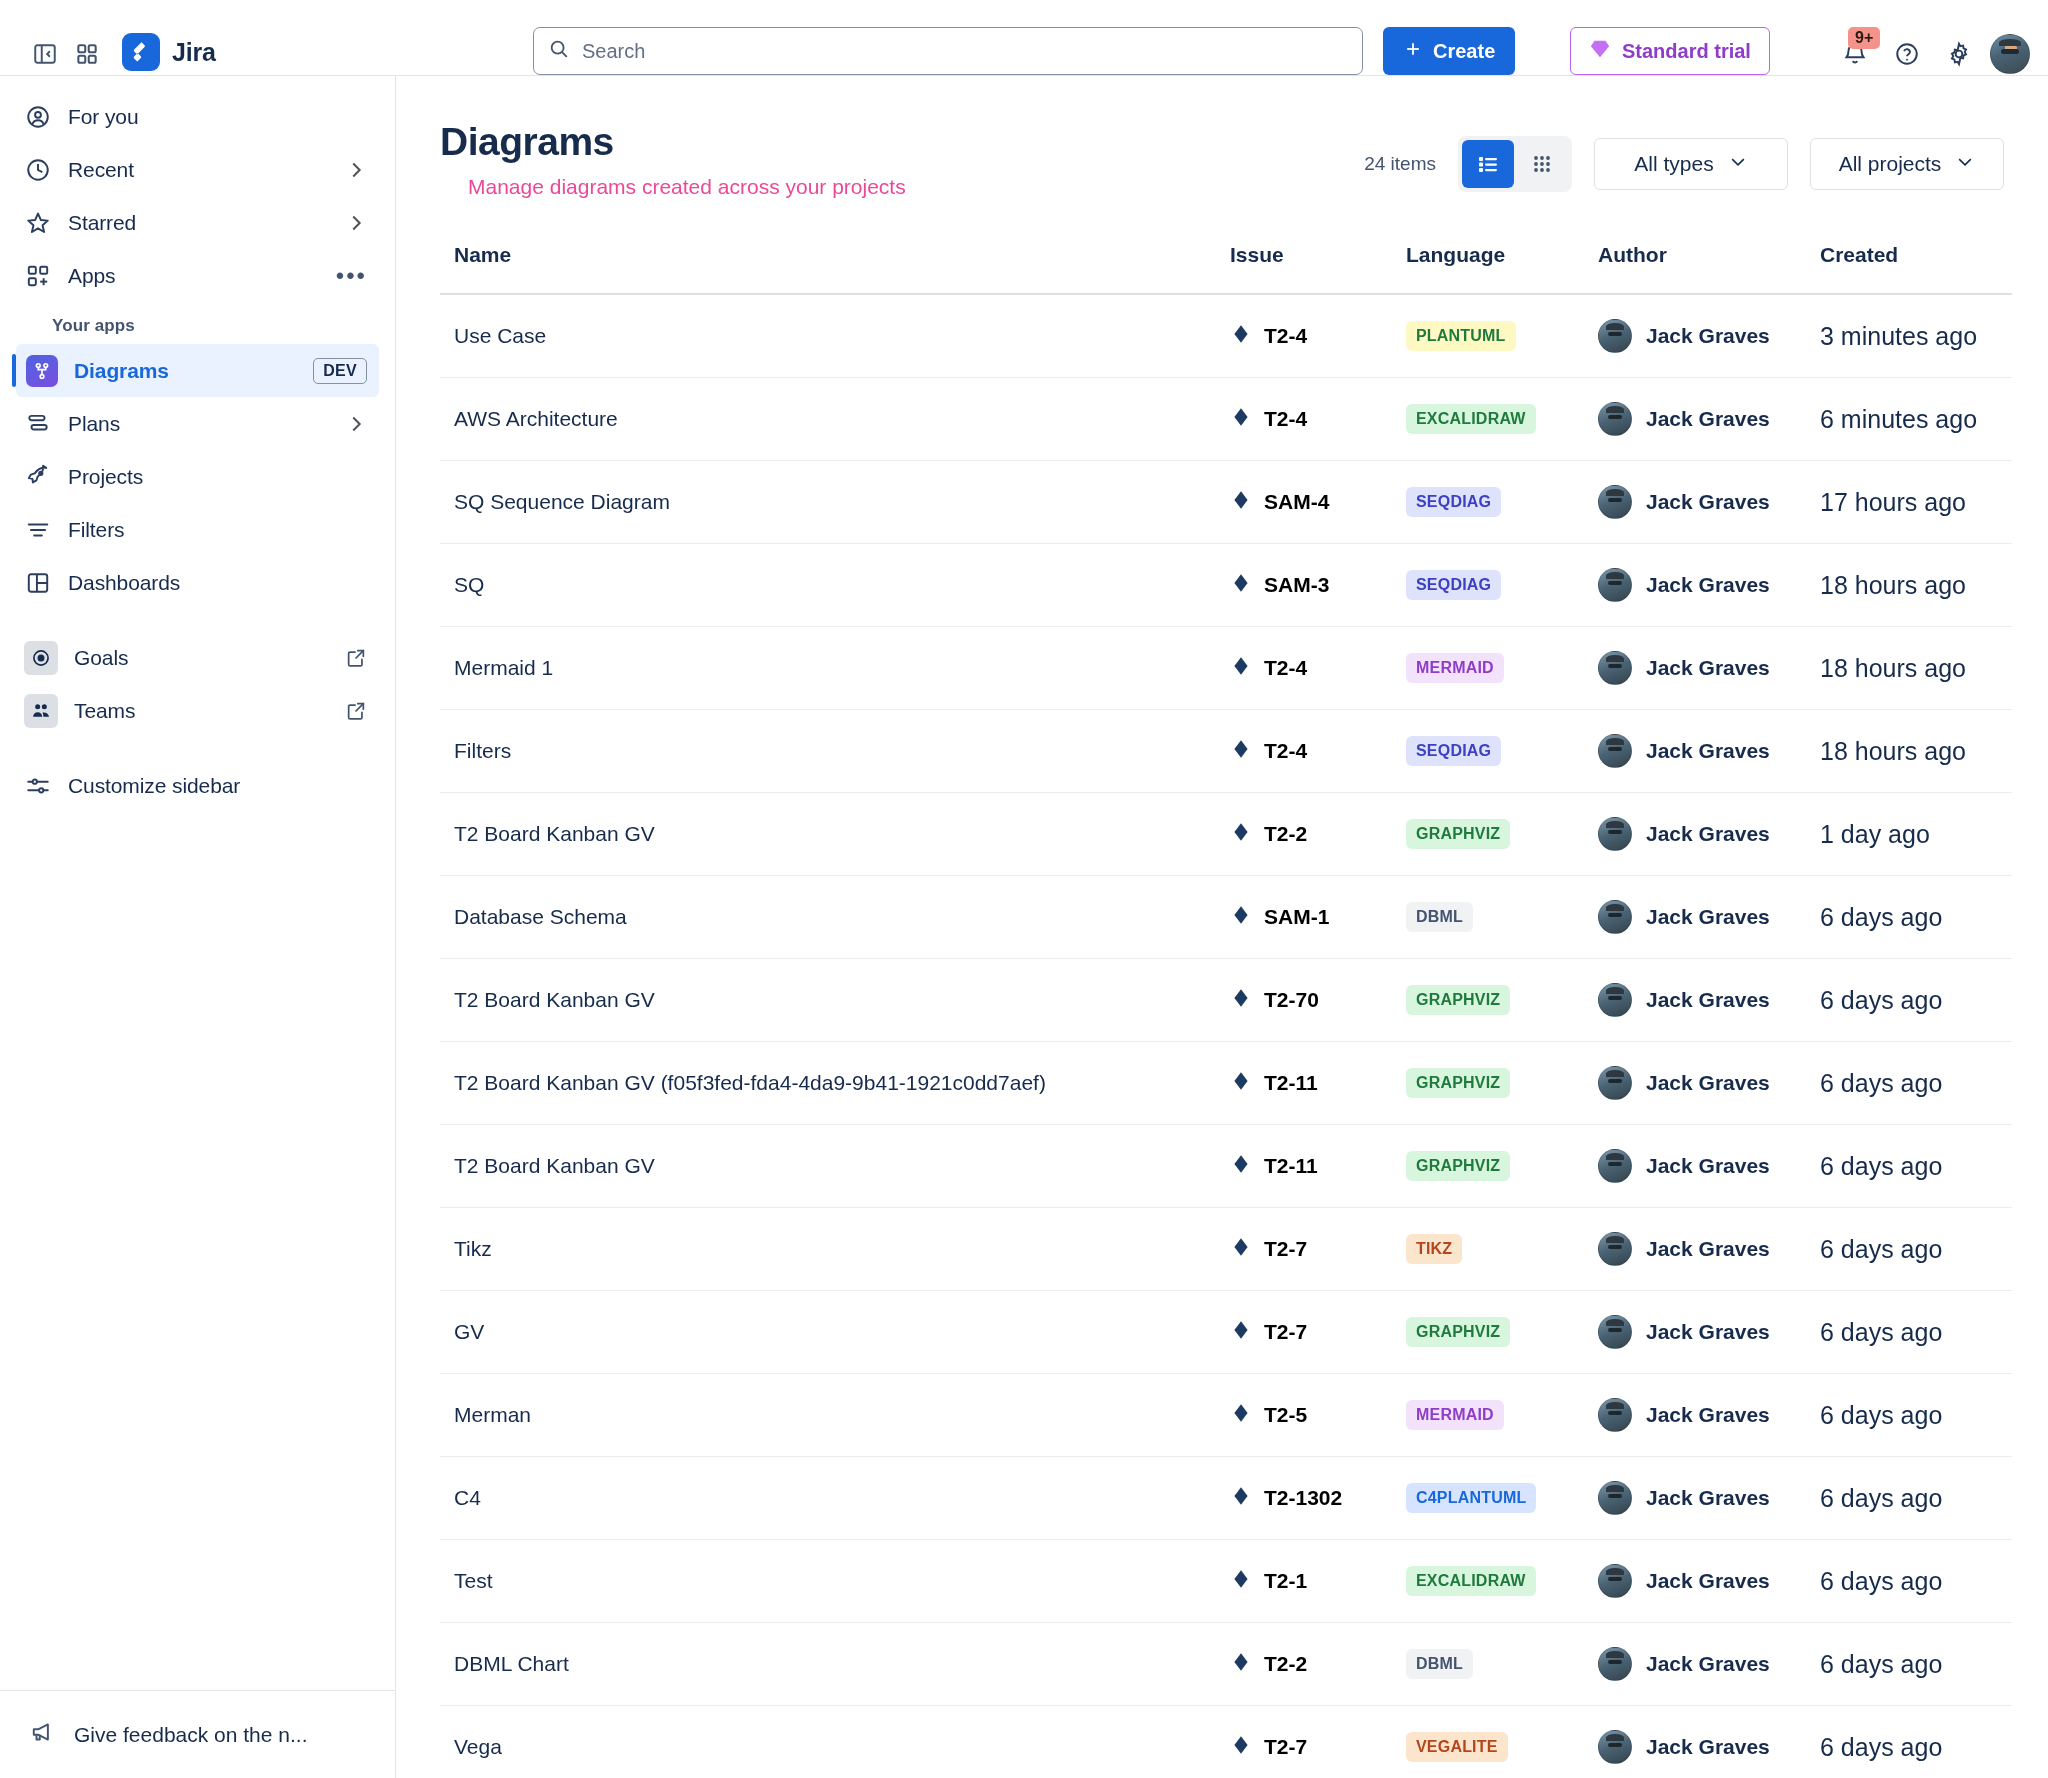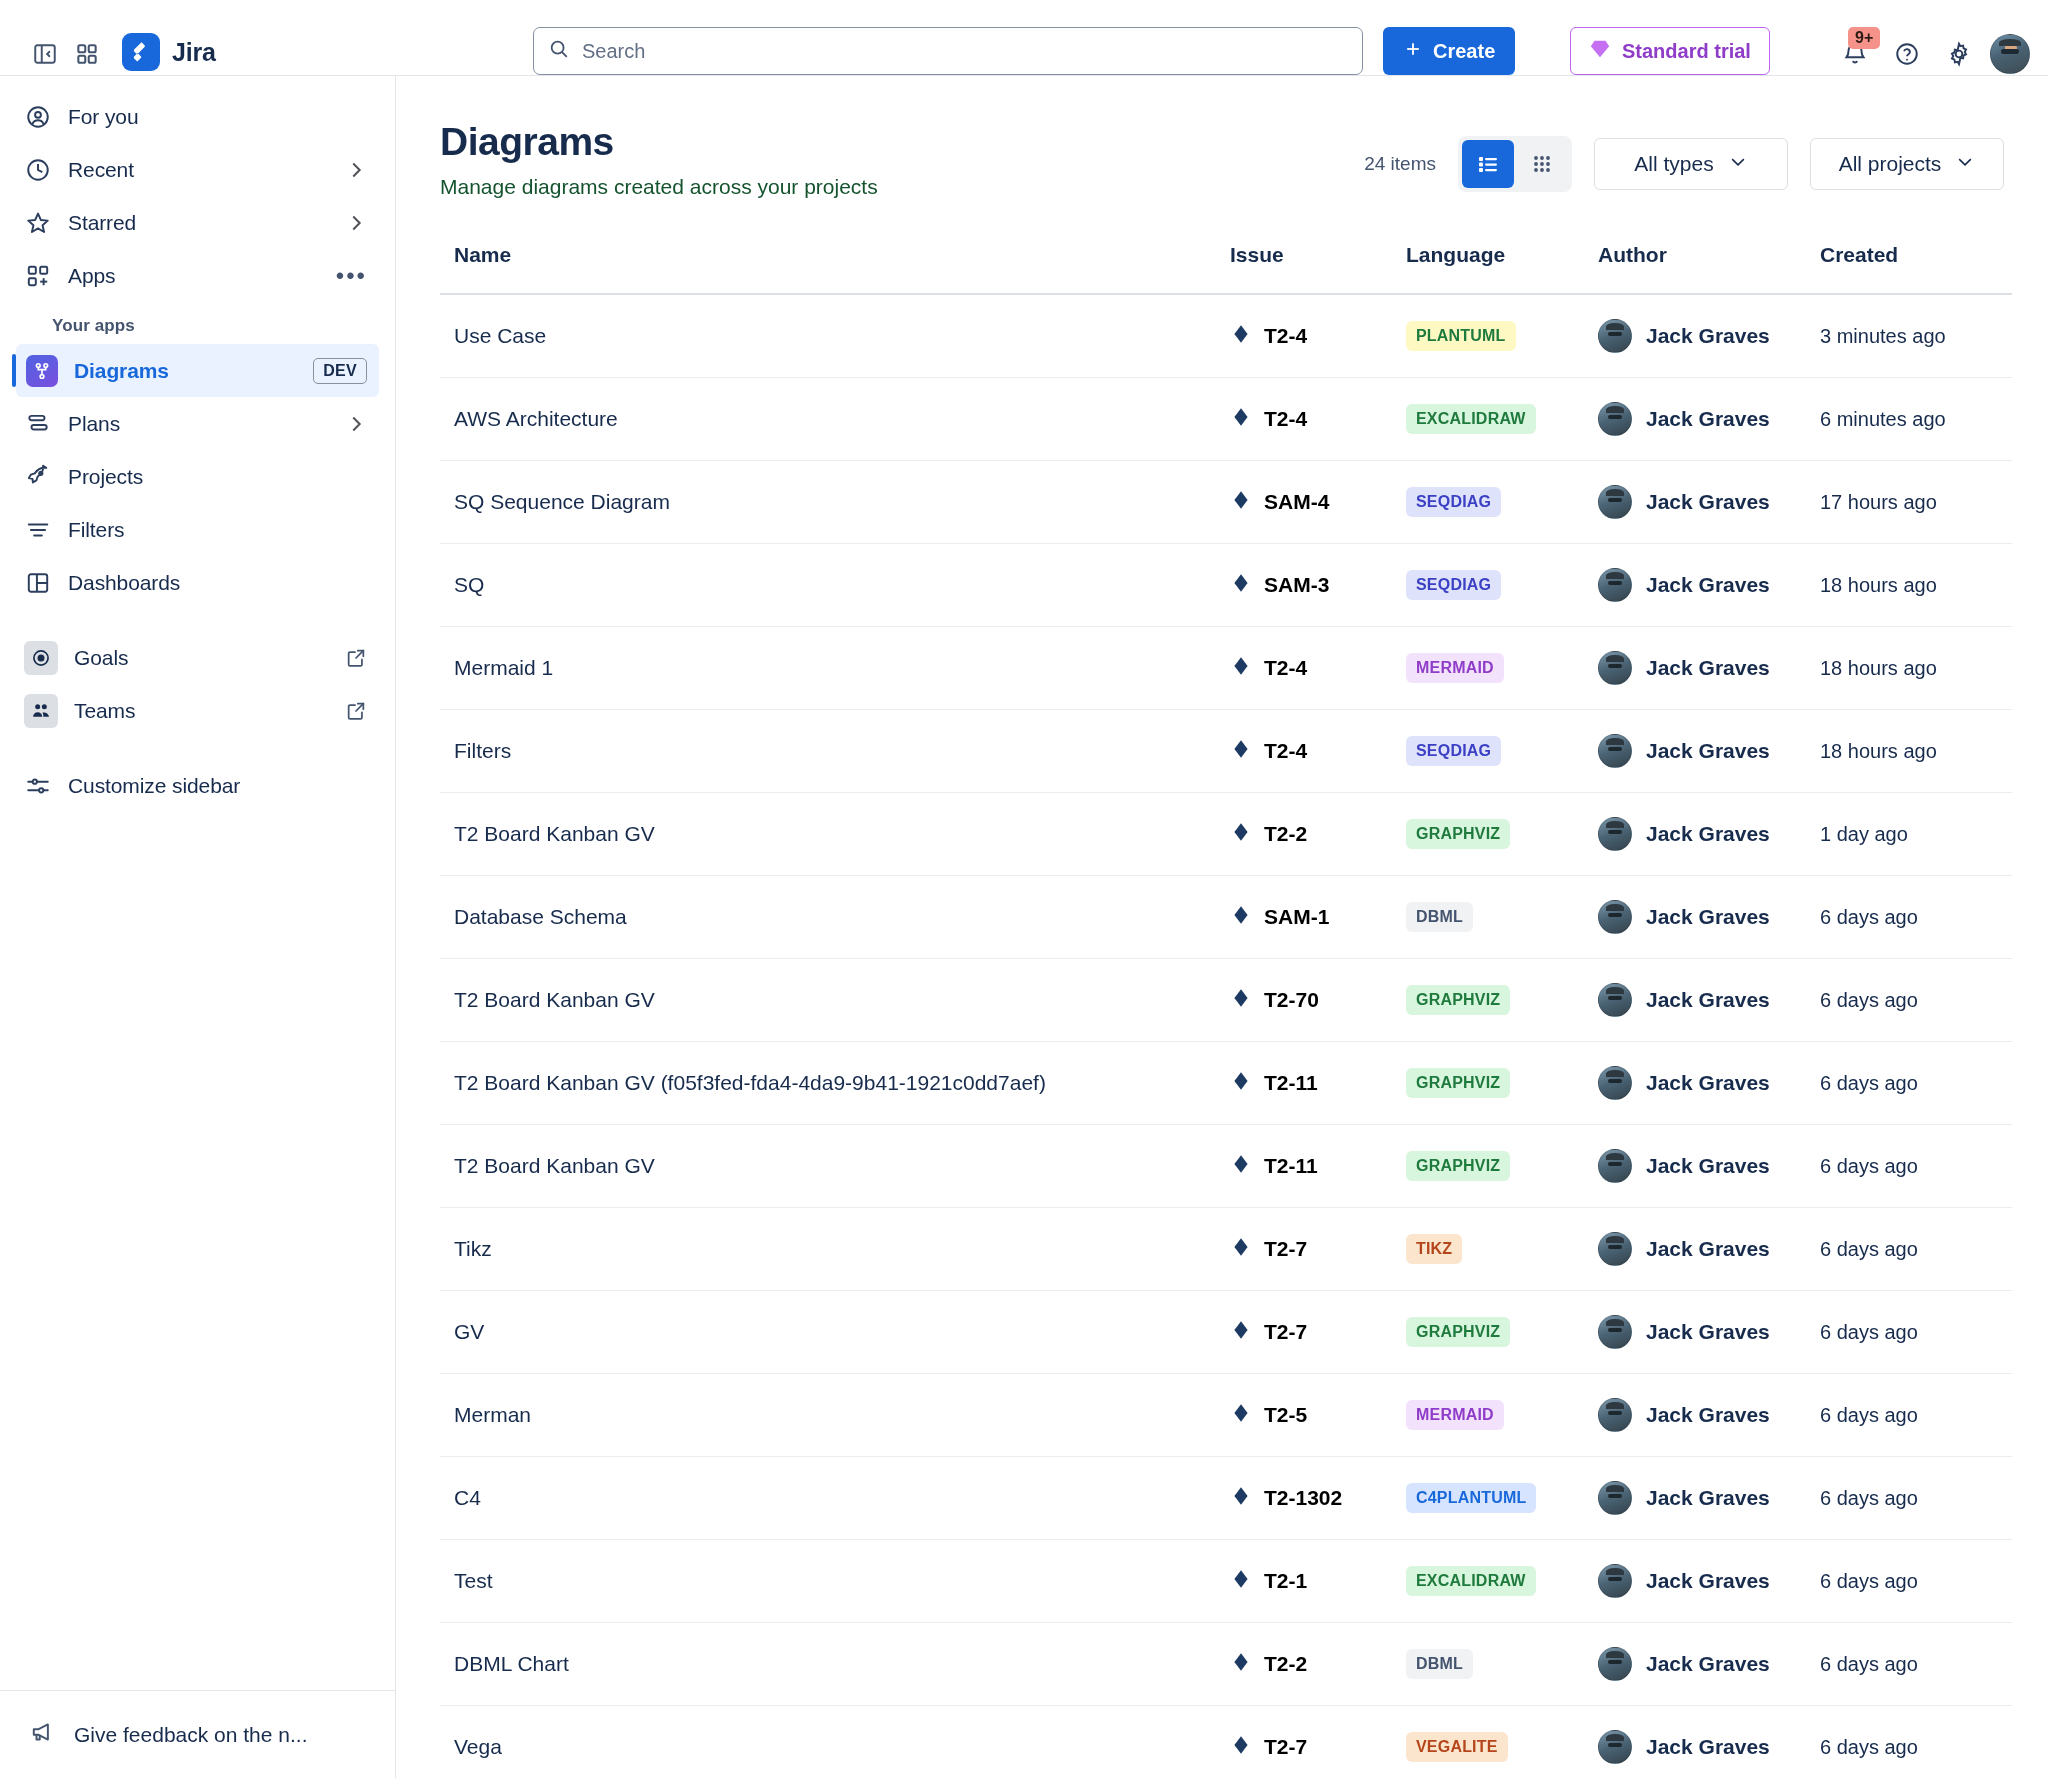--- a/index.html
+++ b/index.html
@@ -192,21 +192,21 @@
   }
   .page-head {
     display: flex; align-items: flex-start;
     padding-right: 44px;
     margin-bottom: 44px;
   }
   .ph-left { flex: 1; }
   .page-title {
     font-size: 39px; font-weight: 700; color: #172b4d; letter-spacing: -.5px;
   }
-  .page-sub { font-size: 21px; color: #14532d; margin-top: 11px; }
+  .page-sub { font-size: 21px; color: #ec4899; margin-top: 11px; margin-left: 28px; }
   .ph-right { display: flex; align-items: center; gap: 22px; padding-top: 16px; }
   .items-count { font-size: 19px; color: #44546f; }
   .view-toggle {
     background: #f1f2f4; border-radius: 8px;
     padding: 4px; display: flex; gap: 2px;
   }
   .vt-btn {
     width: 52px; height: 48px; border-radius: 6px;
     display: flex; align-items: center; justify-content: center;
     cursor: pointer; color: #44546f;
@@ -262,21 +262,21 @@
   }
   .avatar-sm::before {
     content: ""; position: absolute; left: 22%; top: 8%;
     width: 56%; height: 22%; background: #2d3840; border-radius: 50% 50% 0 0;
   }
   .avatar-sm::after {
     content: ""; position: absolute; left: 27%; top: 36%;
     width: 46%; height: 13%; background: #1d272e; border-radius: 2px;
   }
   .author-name { color: #172b4d; font-size: 21px; cursor: pointer; }
-  .created-cell { color: #172b4d; font-size: 20px; }
+  .created-cell { color: #172b4d; font-size: 25px; }
 </style>
 </head>
 <body>
 
 <div class="topnav">
   <div class="icon-btn">
     <svg width="26" height="26" viewBox="0 0 24 24" fill="none" stroke="currentColor" stroke-width="1.8">
       <rect x="3" y="4" width="18" height="16" rx="2"></rect>
         <line x1="9" y1="4" x2="9" y2="20"></line>
       <polyline points="16.5,9.5 14,12 16.5,14.5"></polyline>

